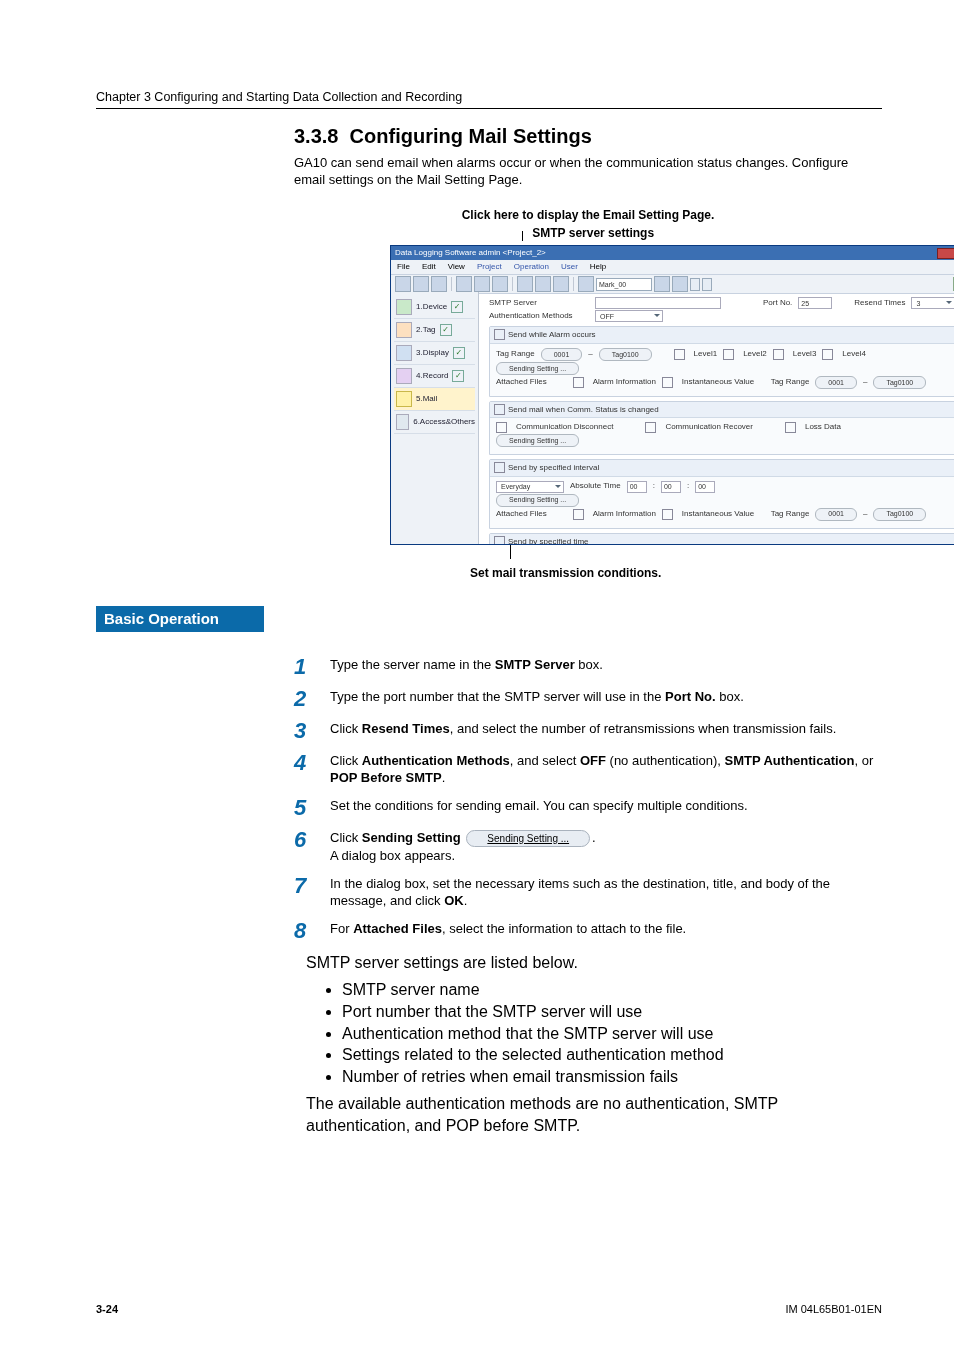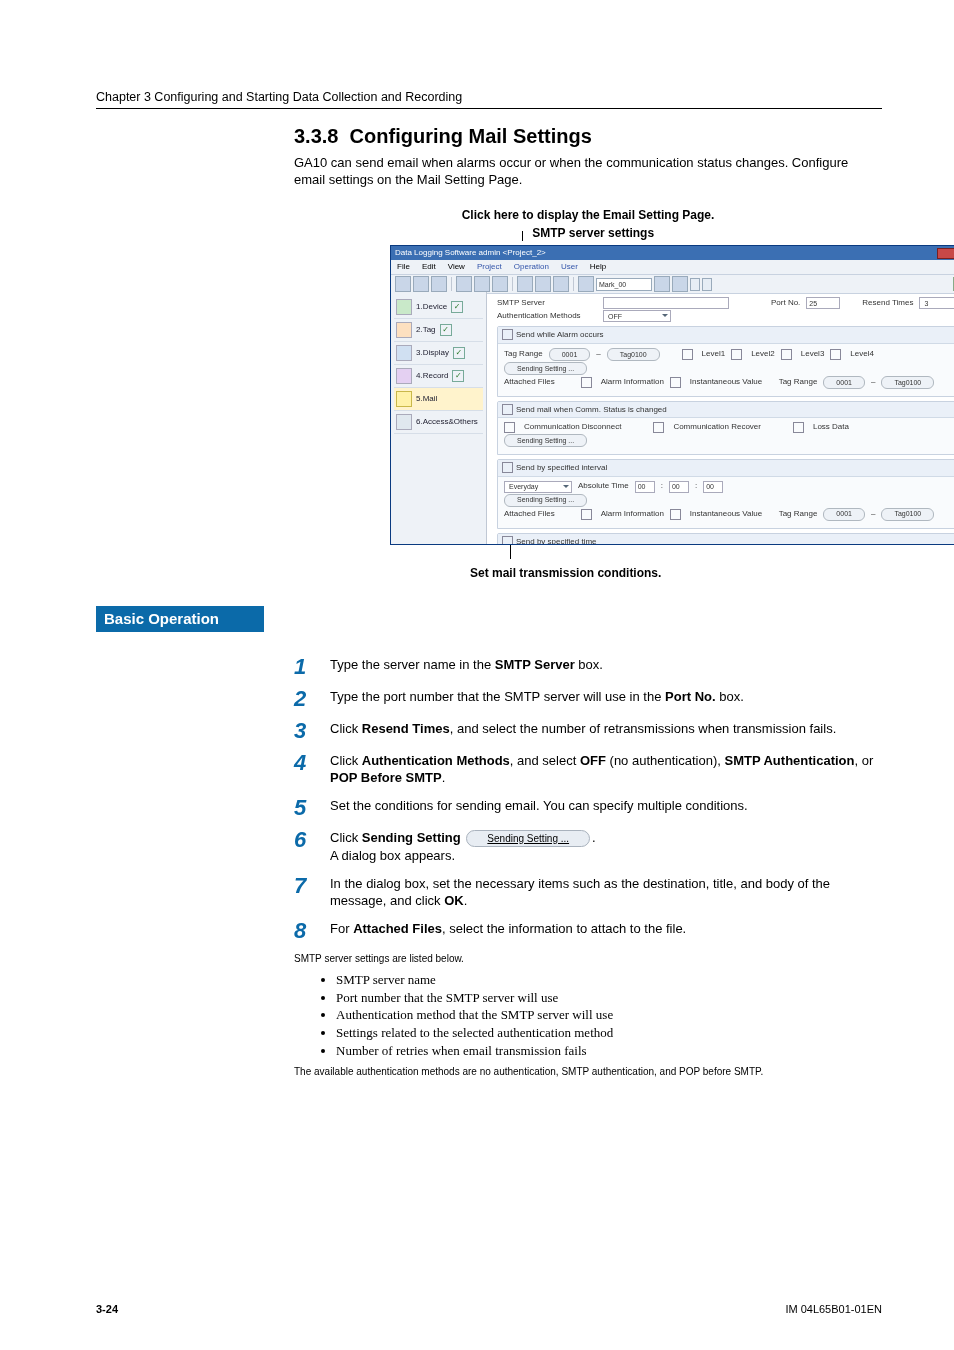--- a/index.html
+++ b/index.html
@@ -26,21 +26,21 @@
     display:flex; gap:12px; padding:0 6px; align-items:center; color:#3355aa; }
   .ss-menubar .blk { color:#000; }
   .ss-toolbar { height:18px; background:#eef2f7; border-bottom:1px solid #c8d2e0;
     display:flex; align-items:center; gap:2px; padding:0 4px; position:relative; }
   .tb-ico { width:14px; height:14px; background:#c9d6e8; border:1px solid #9ab; }
   .tb-sep { width:1px; height:14px; background:#c0c8d4; margin:0 2px; }
   .tb-input { height:11px; border:1px solid #9ab; background:#fff; width:50px; font-size:7px; padding:0 2px; display:flex; align-items:center; }
   .tb-btn { height:11px; border:1px solid #9ab; background:#e6edf5; padding:0 4px; font-size:7px; display:flex; align-items:center; }
   .tb-right-gif { position:absolute; right:4px; top:2px; width:20px; height:12px; background:#e8f0e0; border:1px solid #8a8; }
   .ss-body { position:absolute; top:46px; bottom:0; left:0; right:0; display:flex; }
-  .ss-left { width:96px; background:#eef2f7; border-right:1px solid #c0c8d4;
+  .ss-left { width:88px; background:#eef2f7; border-right:1px solid #c0c8d4;
     padding:4px 3px; box-sizing:border-box; }
   .ss-left .nav { display:flex; align-items:center; gap:4px; height:22px;
     border-bottom:1px solid #d6dee8; padding-left:2px; }
   .ss-left .nav.sel { background:#fff3cc; }
   .nav .nico { width:14px; height:14px; border:1px solid #aab; background:#dde5ef; }
   .nav .nico.dev { background:#c9e9c9; }
   .nav .nico.tag { background:#fde0c0; }
   .nav .nico.disp { background:#d0e0f2; }
   .nav .nico.rec { background:#e4d0f2; }
   .nav .nico.mail { background:#fff2a8; border-color:#c9b84a; }
@@ -70,22 +70,22 @@
     padding:3px 10px 3px 8px; display:inline-block; min-width:150px; margin:22px 0 14px 0; }
   .steps { margin-left:198px; }
   .step { display:flex; margin:10px 0; align-items:flex-start; gap:14px; }
   .step .num { font-style:italic; font-weight:bold; color:#0b6aa9; font-size:22px;
     width:18px; text-align:left; flex:0 0 22px; line-height:1; }
   .step .st-body { flex:1; font-size:13px; }
   .inline-pill { display:inline-block; vertical-align:middle;
     border:1px solid #a9b2bd; background:#e8edf3; border-radius:10px;
     font-size:10px; padding:1px 20px; margin:0 2px; text-decoration:underline; }
   ul.smtp-list { margin:4px 0 6px 24px; padding:0; }
-  ul.smtp-list li { list-style:disc; margin-left:18px; font-size:13px;font-family:Liberation Serif, serif; }
-  .para { margin:6px 0; font-size:10px; }
+  ul.smtp-list li { list-style:disc; margin-left:24px; font-size:16px; }
+  .para { margin:6px 12px; font-size:16px; }
   .bottom-row { position:absolute; left:96px; right:72px; bottom:33px;
     display:flex; justify-content:space-between; font-size:11px; }
   .pgno { font-weight:bold; }
 </style>
 </head>
 <body>
 
 <div class="page">
 
   <div class="chapter-underline">

